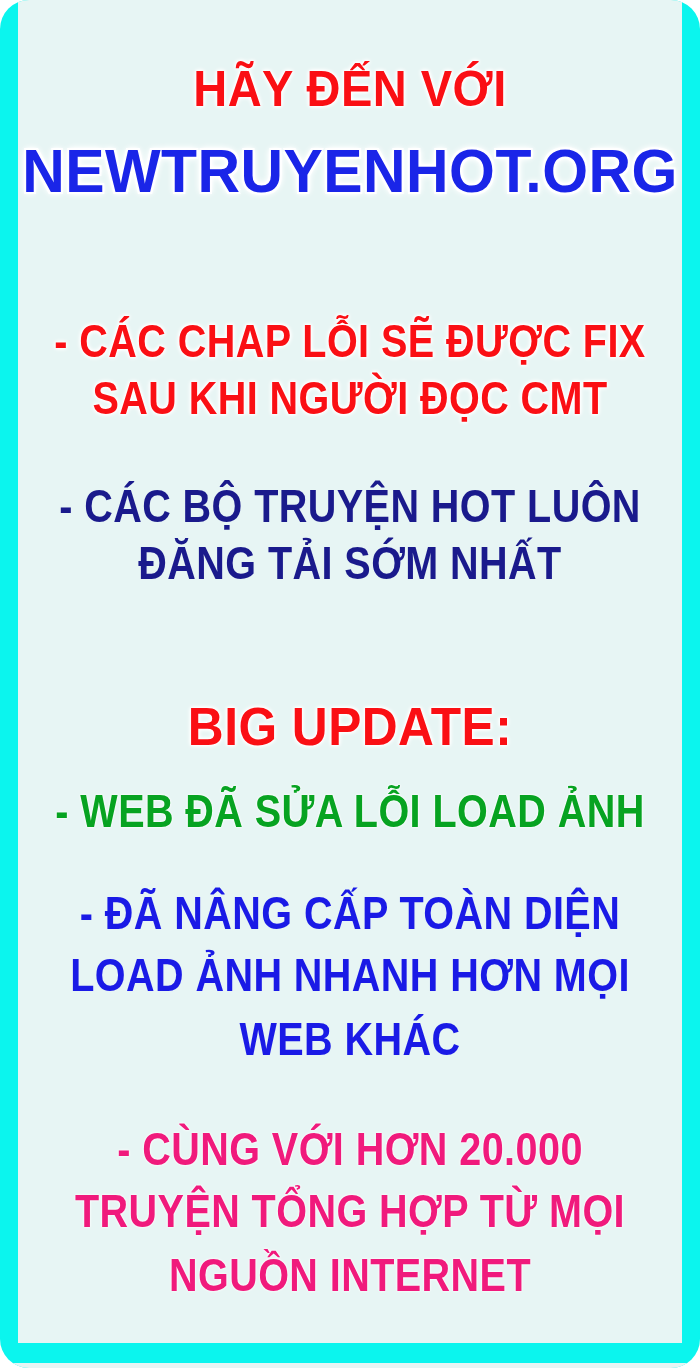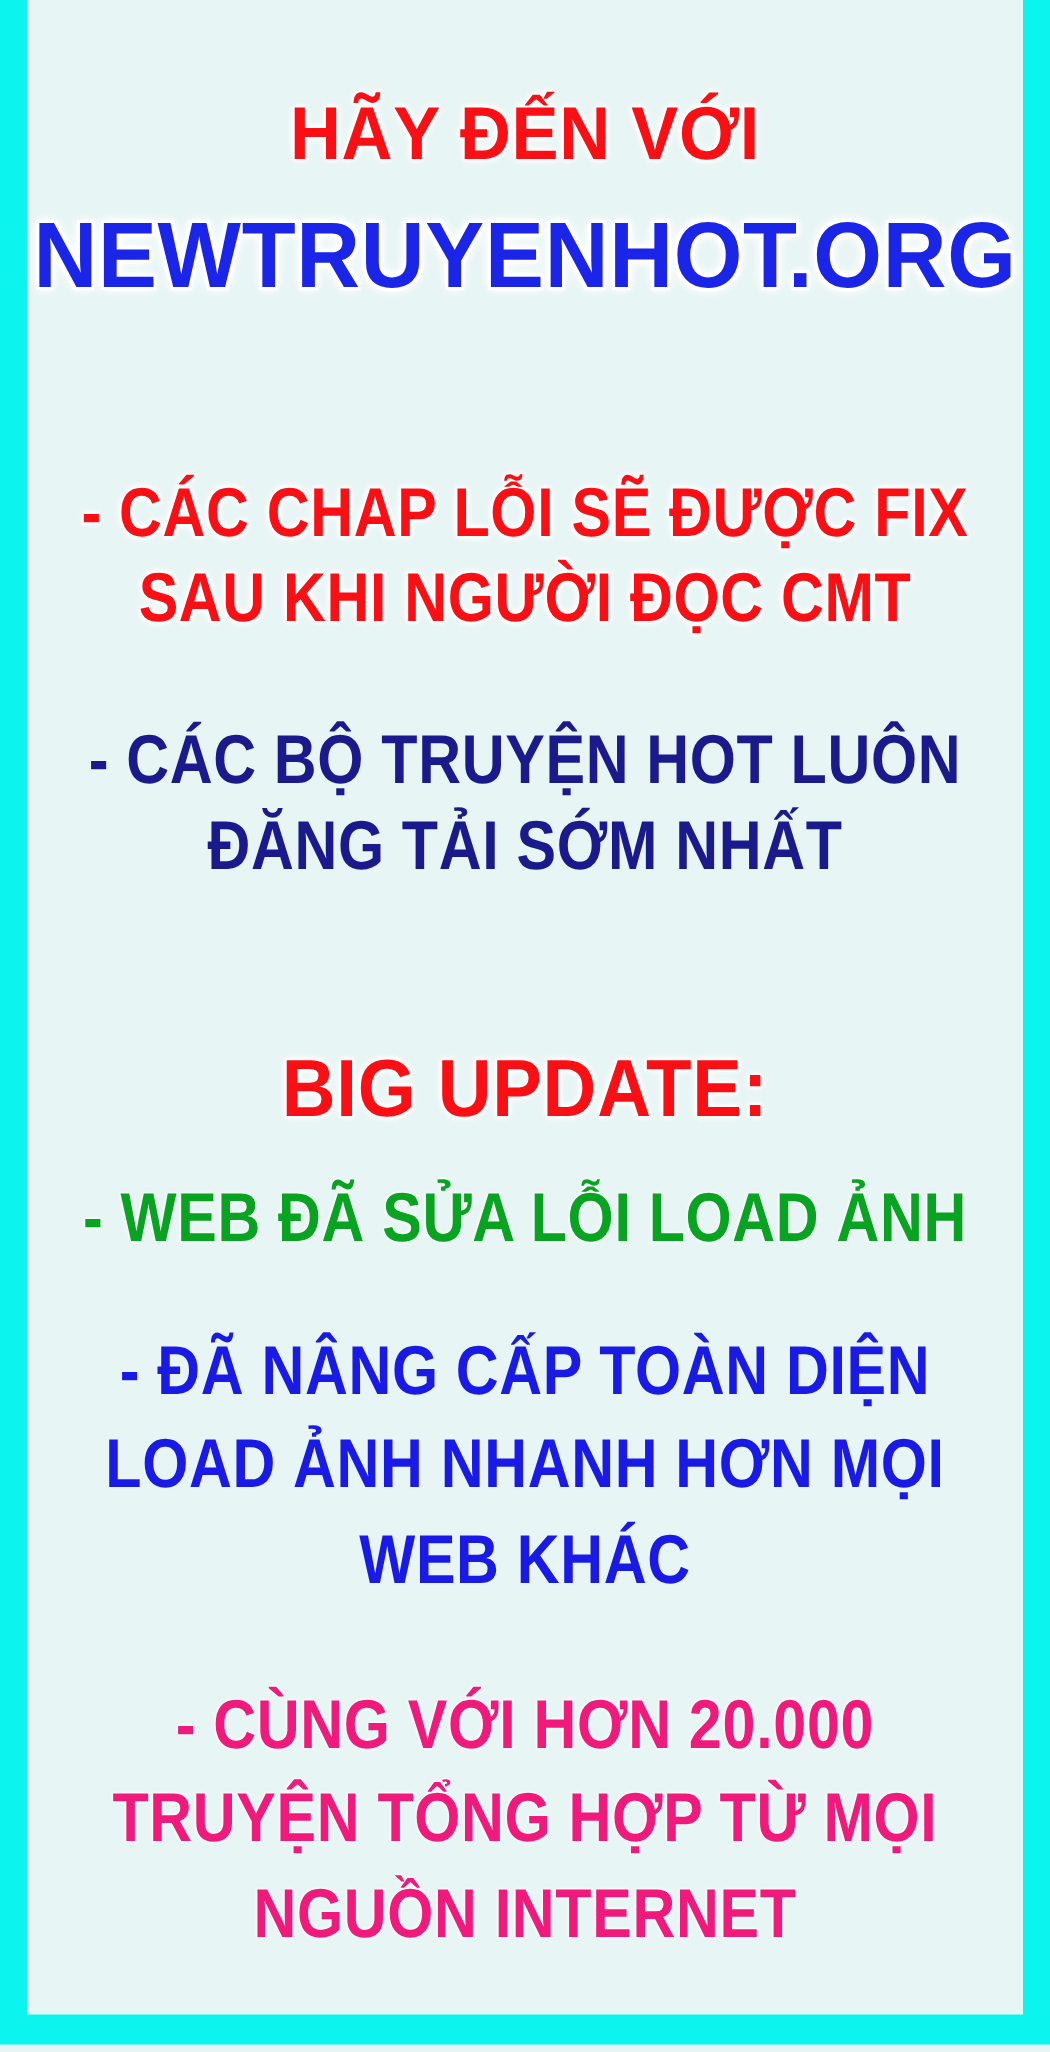--- a/index.html
+++ b/index.html
@@ -7,20 +7,21 @@
     padding: 0;
     background: #ffffff;
   }
   #poster {
     position: relative;
     width: 700px;
     height: 1368px;
     background: #0bf5ee;
     overflow: hidden;
     font-family: "Liberation Sans", "DejaVu Sans", sans-serif;
+    border-radius: 29px;
   }
   
   #panel {
     position: absolute;
     left: 18px;
     top: 0px;
     width: 664px;
     height: 1343px;
     background: #e7f5f4;
   }

